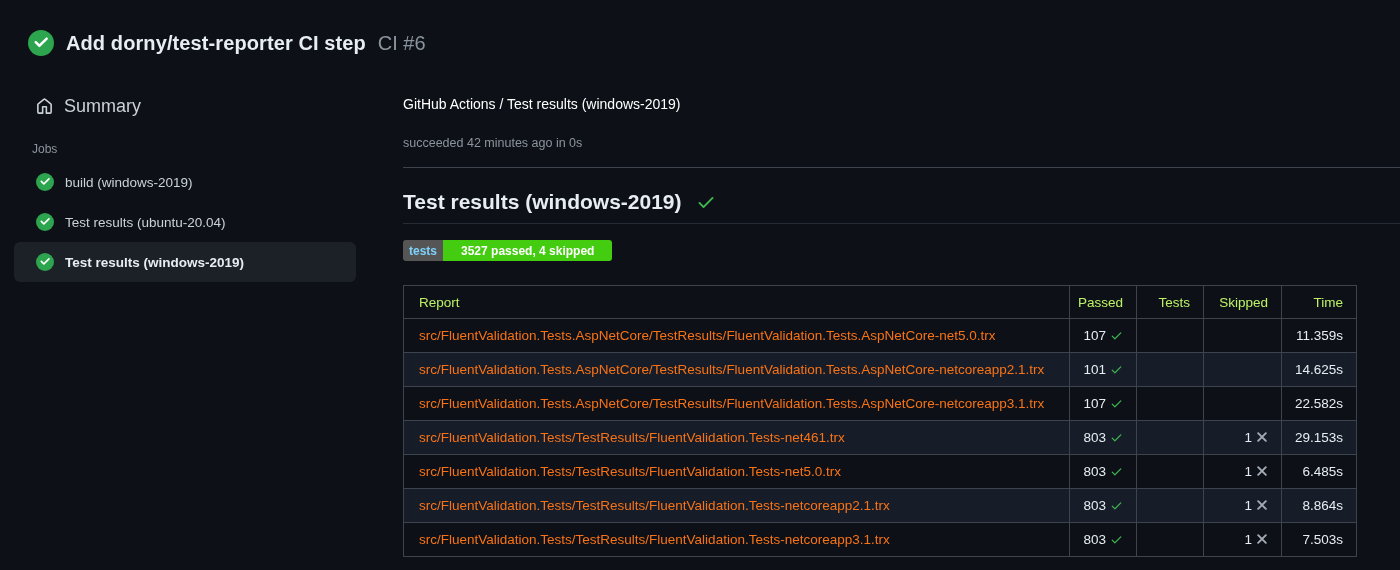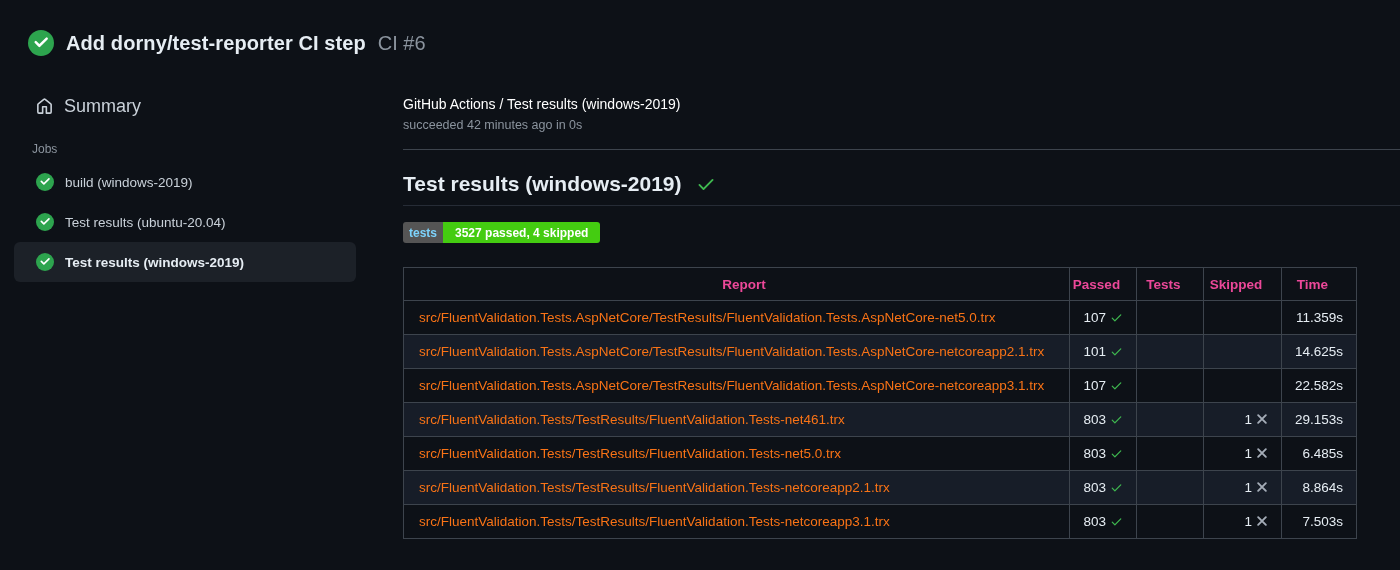--- a/index.html
+++ b/index.html
@@ -27,37 +27,37 @@
   
   .side-item { display:flex; align-items:center; gap:11px; height:40px; padding-left:22px;
                margin-left:14px; width:342px; border-radius:6px; font-size:13.5px; color:#c9d1d9; cursor:pointer; }
   .side-item.summary { margin-top:28px; font-size:18px; }
   .home-ic svg { width:17px; height:17px; display:block; }
   .jobs-label { margin:16px 0 6px 32px; font-size:12px; color:#8b949e; }
   .side-item.selected { background:#1c2128; color:#e6edf3; font-weight:700; }
 
   
   .check-name { margin-top:38px; font-size:14px; font-weight:400; color:#ffffff; }
-  .check-status { margin-top:6px; font-size:12.5px; color:#8b949e; }
+  .check-status { margin-top:24px; font-size:12.5px; color:#8b949e; }
   .divider { margin-top:17px; border-bottom:1px solid #3d444d; }
   .report-heading { margin-top:22px; font-size:21px; font-weight:600; color:#e6edf3;
                     display:flex; align-items:center; gap:14px;
                     padding-bottom:9px; border-bottom:1px solid #262c36; }
   .check-ic svg { width:20px; height:20px; display:block; }
 
   
   .badge { margin-top:16px; display:inline-flex; font-size:12px; font-weight:700; line-height:1; }
   .badge-l { background:#555555; color:#7dd3fc; padding:5px 6px 2px; border-radius:3px 0 0 3px; }
-  .badge-r { background:#44cc11; color:#fff; padding:5px 12px 4px; border-radius:0 3px 3px 0; }
+  .badge-r { background:#44cc11; color:#fff; padding:5px 18px 4px; border-radius:0 3px 3px 0; }
 
   
   table.results { margin-top:24px; border-collapse:collapse; table-layout:fixed; width:953px;
                   font-size:13.5px; }
   table.results th, table.results td { border:1px solid #3d444d; overflow:hidden; white-space:nowrap; }
-  table.results th { height:33px; font-weight:700; color:#ec4899;text-align:center; }
+  table.results th { height:33px; font-weight:400; color:#bef264; }
   table.results td { height:34px; }
   .al { text-align:left; padding-left:15px; }
   .ar { text-align:right; padding-right:13px; }
   tbody tr:nth-child(even) { background:#171d28; }
   td a { color:#f97316; text-decoration:none; }
   .cellnum { color:#e6edf3;text-align:right; }
   .ic-check { width:13px; height:13px; vertical-align:-2px; margin-left:4px; }
   .ic-x { width:12px; height:12px; vertical-align:-1px; margin-left:4px; }
 </style>
 </head>

